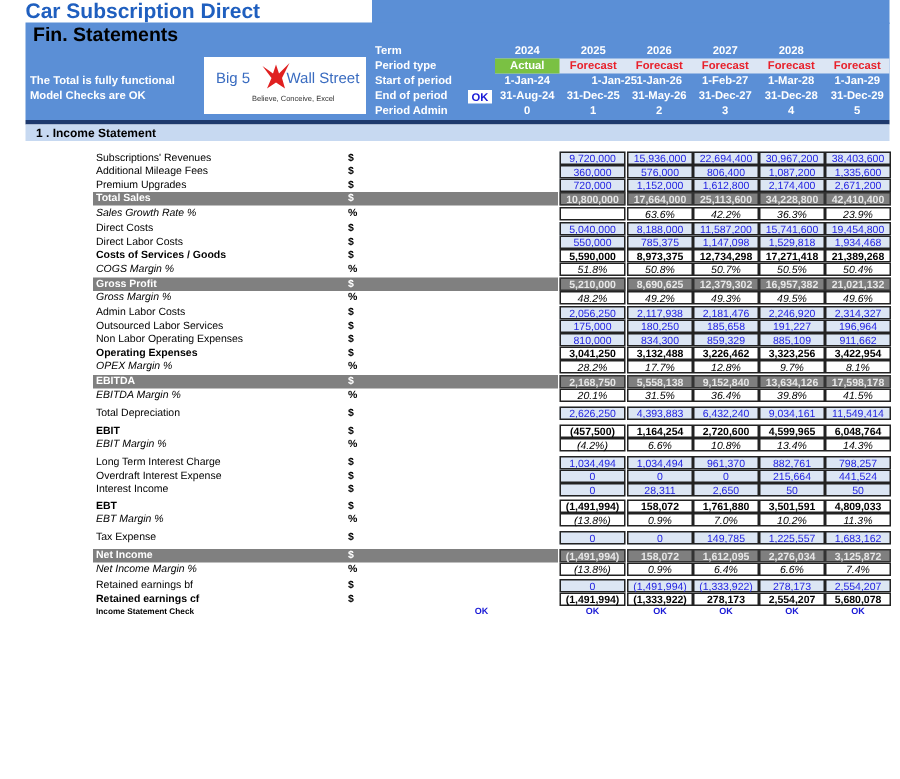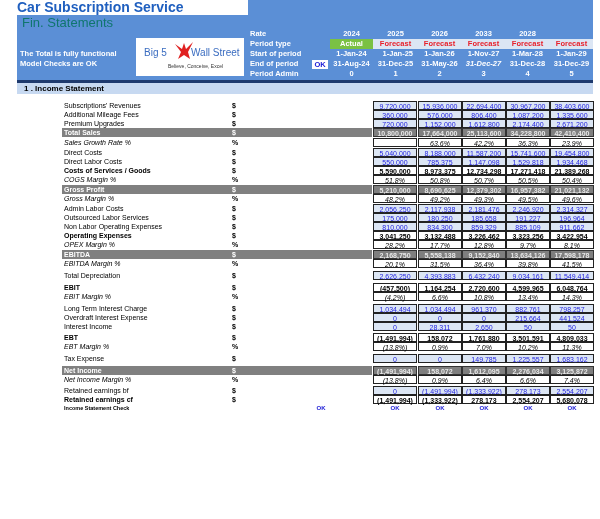--- a/index.html
+++ b/index.html
@@ -2,21 +2,21 @@
 <html><head>
 <meta charset="utf-8">
 <style>
   * { box-sizing: border-box; margin: 0; padding: 0; }
   body { width: 600px; height: 519px; background: #ffffff; font-family: "Liberation Sans", sans-serif; position: relative; overflow: hidden; color: #000; }
   .abs { position: absolute; }
   .hdr-blue { background: #5b8fd6; }
   .title { left: 17px; top: 0; height: 15px; font-size: 14px; font-weight: bold; color: #1f5fbf; line-height: 15px; }
   .title-bg-right { left: 248px; top: 0; width: 345px; height: 16px; }
   .sub-bg { left: 17px; top: 15px; width: 576px; height: 65px; }
-  .subtitle { left: 22px; top: 15px; font-size: 13px; font-weight: normal; color: #0f766e; line-height: 16px; }
+  .subtitle { left: 22px; top: 15px; font-size: 13px; font-weight: bold; color: #000000; line-height: 16px; }
   .model-msg { left: 20px; font-size: 7.5px; font-weight: bold; color: #ffffff; }
   .logo { left: 136px; top: 38px; width: 108px; height: 38px; background: #ffffff; }
   .logo .l1 { position: absolute; left: 8px; top: 9px; font-size: 10px; color: #3a6cc0; }
   .logo .l2 { position: absolute; left: 55px; top: 9px; font-size: 10px; color: #3a6cc0; }
   .logo .eagle { position: absolute; left: 37px; top: 2px; width: 22px; height: 22px; }
   .logo .tag { position: absolute; left: 32px; top: 25px; font-size: 5px; color: #333; }
   .hlbl { left: 250px; font-size: 7.5px; font-weight: bold; color: #ffffff; line-height: 10px; }
   .hval { font-size: 7.5px; font-weight: bold; color: #ffffff; text-align: center; line-height: 10px; }
   .period-band { left: 330px; top: 39px; width: 263px; height: 10px; background: #dce6f4; }
   .actual { background: #7ac143; color: #ffffff; }
@@ -36,63 +36,63 @@
   .cell.calc { color: #000; background: #ffffff; font-weight: bold; }
   .cell.pct { color: #000; background: #ffffff; font-style: italic; }
   .cell.tot { color: #e8e8e8; background: #7f7f7f; font-weight: bold; border-color: #333; }
   .cell.blank { background: #ffffff; }
   .check-ok { font-size: 6px; font-weight: bold; color: #1a1ad6; text-align: center; width: 40px; line-height: 8px; }
 </style>
 </head>
 <body>
 
 <div class="abs title-bg-right hdr-blue"></div>
-<div class="abs title">Car Subscription Service</div>
+<div class="abs title">Car Subscription Direct</div>
 <div class="abs sub-bg hdr-blue"></div>
 <div class="abs subtitle">Fin. Statements</div>
 <div class="abs model-msg" style="top:49px">The Total is fully functional</div>
 <div class="abs model-msg" style="top:59px">Model Checks are OK</div>
 
 <div class="abs logo">
   <span class="l1">Big 5</span>
   <svg class="eagle" viewBox="0 0 22 22">
     <path d="M2 4 L9 9 L11 3 L13 9 L20 2 L15 12 L17 19 L11 15 L5 19 L8 12 Z" fill="#e02020"></path>
   </svg>
   <span class="l2">Wall Street</span>
   <span class="tag">Believe, Conceive, Excel</span>
 </div>
 
-<div class="abs hlbl" style="top:29px">Rate</div>
+<div class="abs hlbl" style="top:29px">Term</div>
 <div class="period-band abs"></div>
 <div class="abs hlbl" style="top:39px">Period type</div>
 <div class="abs hlbl" style="top:49px">Start of period</div>
 <div class="abs hlbl" style="top:59px">End of period</div>
 <div class="abs hlbl" style="top:69px">Period Admin</div>
 <div class="abs ok-box">OK</div>
 
 <div id="tl-cols">
     <div class="abs hval" style="left: 330px; top: 29px; width: 43px;">2024</div>
     <div class="abs hval actual" style="left: 330px; top: 39px; width: 43px;">Actual</div>
     <div class="abs hval" style="left: 330px; top: 49px; width: 43px;">1-Jan-24</div>
     <div class="abs hval" style="left: 330px; top: 59px; width: 43px;">31-Aug-24</div>
     <div class="abs hval" style="left: 330px; top: 69px; width: 43px;">0</div>
     <div class="abs hval" style="left: 374px; top: 29px; width: 43px;">2025</div>
     <div class="abs hval forecast" style="left: 374px; top: 39px; width: 43px;">Forecast</div>
-    <div class="abs hval" style="left: 370px; top: 49px; width: 43px; text-align: right;">1-Jan-25</div>
+    <div class="abs hval" style="left: 388px; top: 49px; width: 43px;">1-Jan-25</div>
     <div class="abs hval" style="left: 374px; top: 59px; width: 43px;">31-Dec-25</div>
     <div class="abs hval" style="left: 374px; top: 69px; width: 43px;">1</div>
     <div class="abs hval" style="left: 418px; top: 29px; width: 43px;">2026</div>
     <div class="abs hval forecast" style="left: 418px; top: 39px; width: 43px;">Forecast</div>
     <div class="abs hval" style="left: 418px; top: 49px; width: 43px; text-align: center;">1-Jan-26</div>
     <div class="abs hval" style="left: 418px; top: 59px; width: 43px;">31-May-26</div>
     <div class="abs hval" style="left: 418px; top: 69px; width: 43px;">2</div>
-    <div class="abs hval" style="left: 462px; top: 29px; width: 43px;">2033</div>
+    <div class="abs hval" style="left: 462px; top: 29px; width: 43px;">2027</div>
     <div class="abs hval forecast" style="left: 462px; top: 39px; width: 43px;">Forecast</div>
-    <div class="abs hval" style="left: 462px; top: 49px; width: 43px;">1-Nov-27</div>
-    <div class="abs hval" style="left: 462px; top: 59px; width: 43px; font-style: italic;">31-Dec-27</div>
+    <div class="abs hval" style="left: 462px; top: 49px; width: 43px;">1-Feb-27</div>
+    <div class="abs hval" style="left: 462px; top: 59px; width: 43px;">31-Dec-27</div>
     <div class="abs hval" style="left: 462px; top: 69px; width: 43px;">3</div>
     <div class="abs hval" style="left: 506px; top: 29px; width: 43px;">2028</div>
     <div class="abs hval forecast" style="left: 506px; top: 39px; width: 43px;">Forecast</div>
     <div class="abs hval" style="left: 506px; top: 49px; width: 43px;">1-Mar-28</div>
     <div class="abs hval" style="left: 506px; top: 59px; width: 43px;">31-Dec-28</div>
     <div class="abs hval" style="left: 506px; top: 69px; width: 43px;">4</div>
     <div class="abs hval" style="left: 550px; top: 47px; width: 43px; margin-top: 32px;">2029</div>
     <div class="abs hval forecast" style="left: 550px; top: 39px; width: 43px;">Forecast</div>
     <div class="abs hval" style="left: 550px; top: 49px; width: 43px;">1-Jan-29</div>
     <div class="abs hval" style="left: 550px; top: 59px; width: 43px;">31-Dec-29</div>

